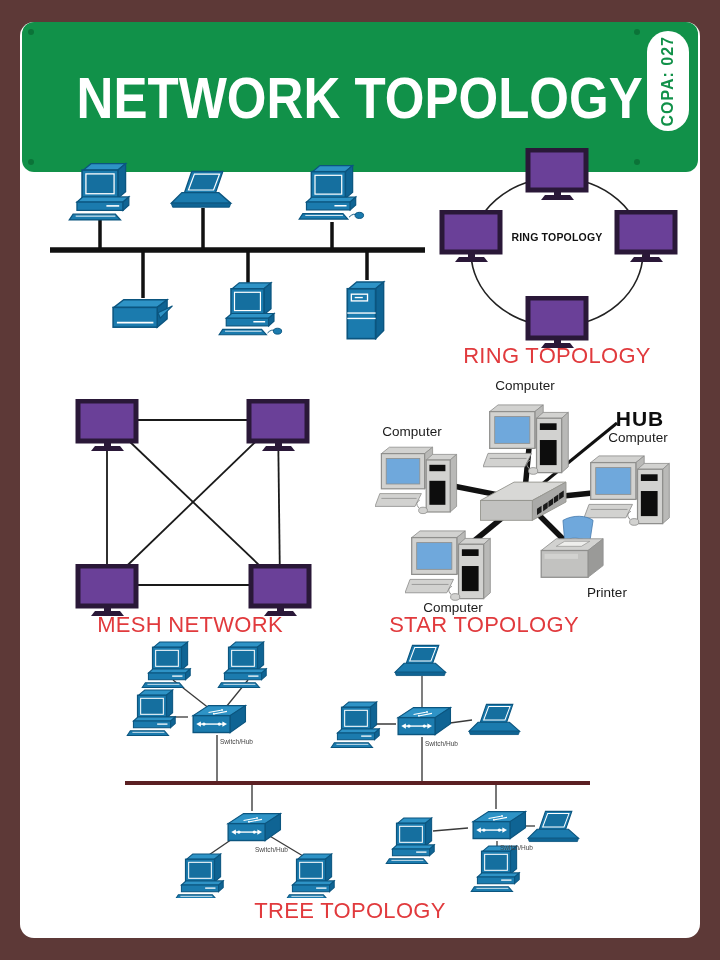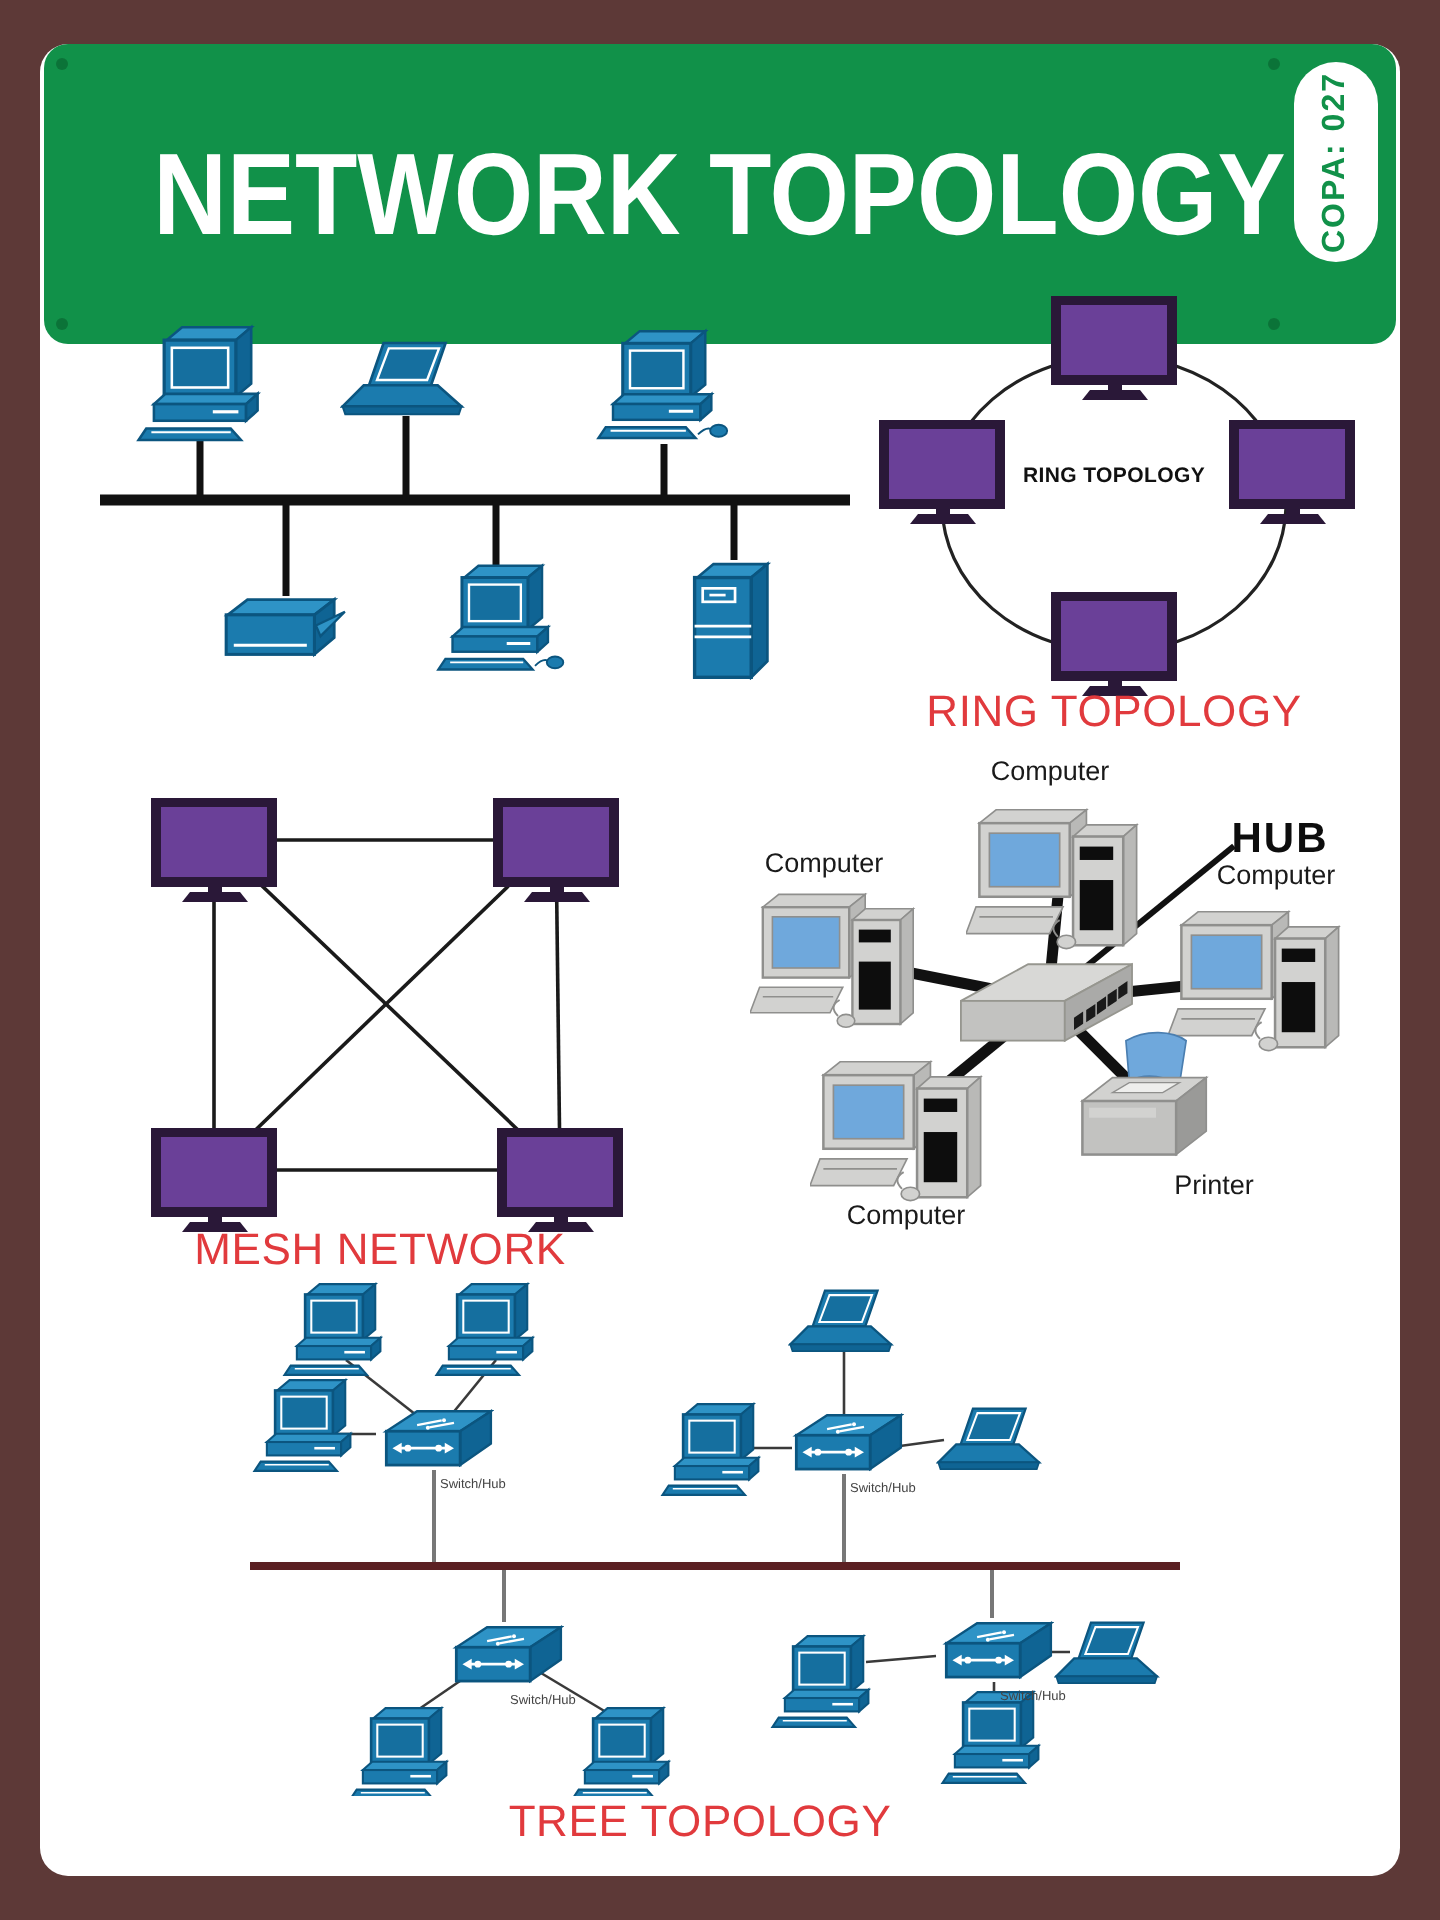--- a/index.html
+++ b/index.html
@@ -194,20 +194,21 @@
     <use href="#sym-graycomp" x="30" y="141" width="92" height="84"></use>
     <use href="#sym-hub" x="99" y="98" width="100" height="55"></use>
     <use href="#sym-printer" x="156" y="134" width="84" height="77"></use>
     <text class="dlabel" x="150" y="12" text-anchor="middle">Computer</text>
     <text class="dlabel" x="37" y="58" text-anchor="middle">Computer</text>
     <text class="dlabel" x="263" y="64" text-anchor="middle">Computer</text>
     <text class="dlabel" x="78" y="234" text-anchor="middle">Computer</text>
     <text class="dlabel" x="232" y="219" text-anchor="middle">Printer</text>
     <text class="hublabel" x="265" y="48" text-anchor="middle">HUB</text>
   </svg>
+  <div class="topo-label" style="left:384px;top:612px">STAR TOPOLOGY</div>
 
   <svg class="sect" style="left:100px;top:640px" width="520" height="258" viewBox="0 0 520 258">
     <g stroke="#3a3a3a" stroke-width="1.3">
       <line x1="73" y1="40" x2="110" y2="69"></line>
       <line x1="148" y1="40" x2="126" y2="67"></line>
       <line x1="66" y1="77" x2="88" y2="77"></line>
       <line x1="322" y1="36" x2="322" y2="67"></line>
       <line x1="256" y1="84" x2="296" y2="84"></line>
       <line x1="350" y1="83" x2="372" y2="80"></line>
       <line x1="138" y1="195" x2="103" y2="219"></line>

